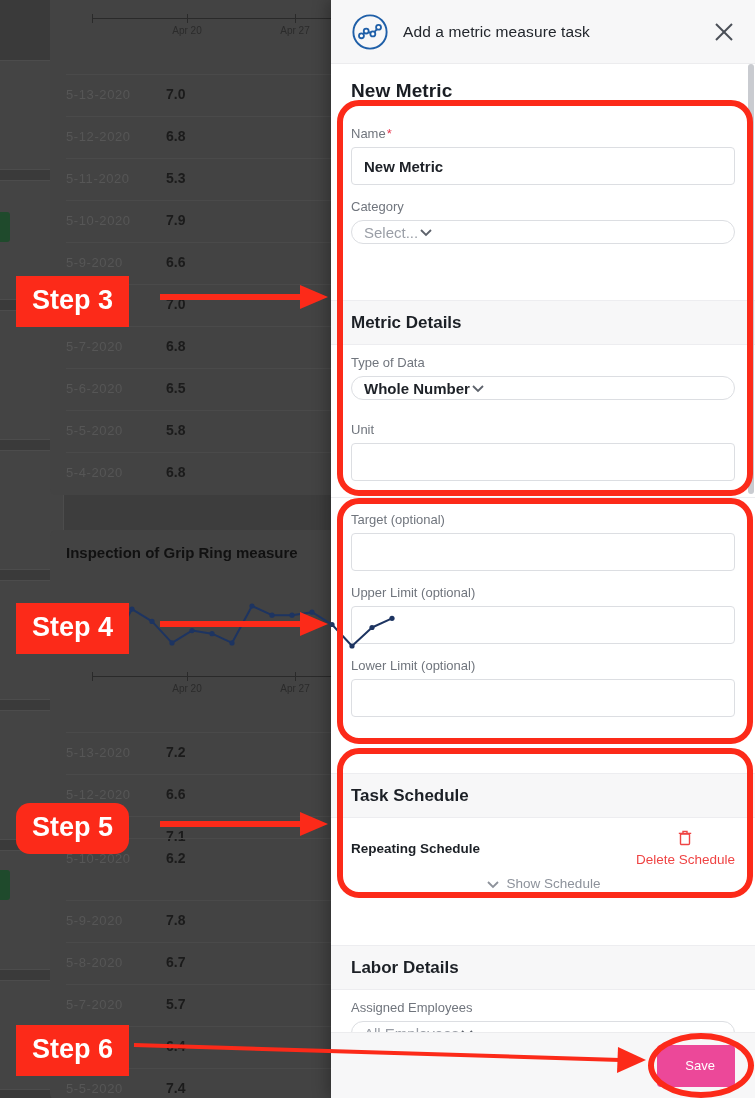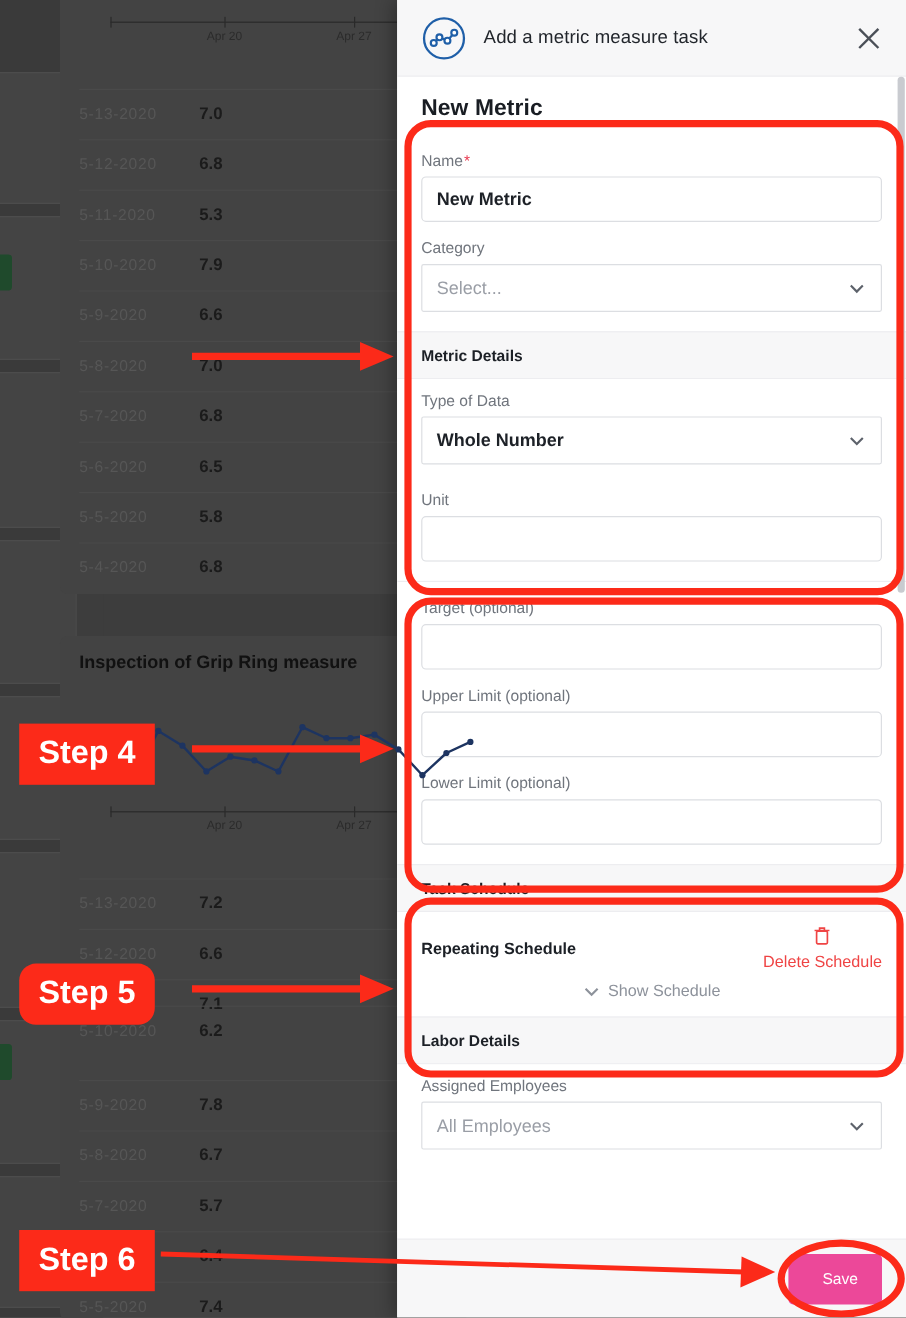--- a/index.html
+++ b/index.html
@@ -112,45 +112,45 @@
     font-size: 19px; font-weight: bold; color: #191d23; letter-spacing: .1px;
   }
   .modal-body {
     flex: 1 1 auto; overflow: hidden; position: relative; background: #ffffff;
   }
   .section {
     padding: 10px 20px 14px 20px; background: #ffffff;
   }
   .section-head {
     background: #f7f7f8; padding: 12px 20px 11px 20px;
-    font-size: 13px; font-weight: bold; color: #1c2026;
-    border-top: 1px solid #ededf0; border-bottom: 1px solid #ededf0;
+    font-size: 17px; font-weight: bold; color: #1c2026;
+    border-top: 1px solid #ededf0; border-bottom: 1px solid #ededf0; margin-top: 40px;
   }
   .field { margin-bottom: 14px; }
   .field:last-child { margin-bottom: 2px; }
   .flabel {
     font-size: 13px; color: #70757d; margin-bottom: 6px; display: block;
   }
   .req { color: #e8384f; margin-left: 1px; }
   .finput {
     width: 100%; height: 38px;
     border: 1px solid #dcdee2; border-radius: 4px;
     background: #fff;
     padding: 0 12px;
     font-size: 15px; color: #1d2127;
     font-family: "Liberation Sans", sans-serif;
     font-weight: bold;
     outline: none;
   }
   .fselect {
-    width: 100%; height: 40px;
-    border: 1px solid #dcdee2; border-radius: 2px;
+    width: 100%; height: 24px;
+    border: 1px solid #dcdee2; border-radius: 12px;
     background: #fff;
     padding: 0 12px;
-    display: flex; align-items: center; justify-content: space-between;
+    display: flex; align-items: center; 
     cursor: pointer;
   }
   .fselect .val { font-size: 15px; color: #1d2127; font-weight: bold; }
   .fselect .val.ph { color: #9a9ea6; font-weight: normal; }
   .chev { width: 16px; height: 16px; flex: 0 0 16px; }
 
   
   .sched-row {
     display: flex; align-items: center; justify-content: space-between;
     margin-bottom: 9px;
@@ -488,17 +488,18 @@
     <g>
       <line x1="160" y1="824" x2="300" y2="824" stroke="#fc2a19" stroke-width="6"></line>
       <polygon points="300,812 328,824 300,836" fill="#fc2a19"></polygon>
     </g>
     <g>
       <line x1="134" y1="1045" x2="620" y2="1060" stroke="#fc2a19" stroke-width="4"></line>
       <polygon points="618,1047 646,1060 617,1073" fill="#fc2a19"></polygon>
     </g>
   </svg>
 
+  <div class="step-badge" style="left:16px;top:276px;">Step 3</div>
   <div class="step-badge" style="left:16px;top:603px;">Step 4</div>
   <div class="step-badge" style="left:16px;top:803px;border-radius:14px;">Step 5</div>
   <div class="step-badge" style="left:16px;top:1025px;">Step 6</div>
 
 </div>
 
 </body></html>

